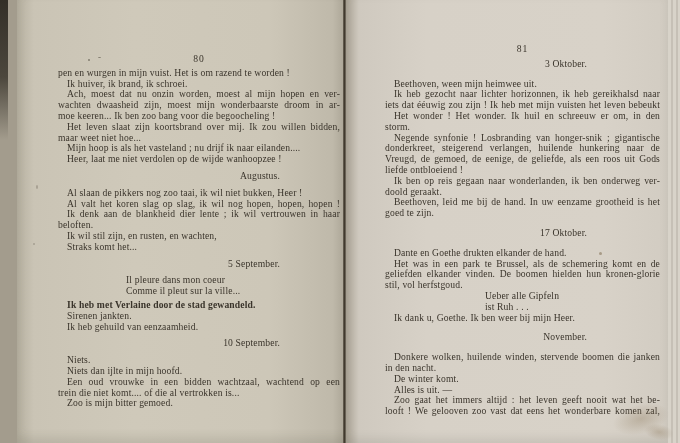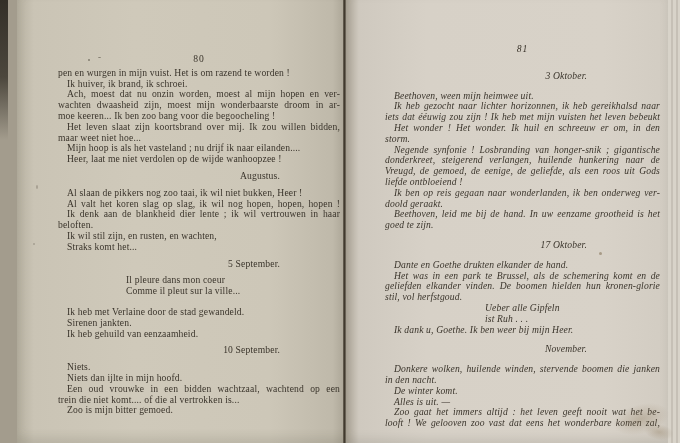--- a/index.html
+++ b/index.html
@@ -31,32 +31,32 @@
   .corner-dark {
     position:absolute; left:0; top:0; width:8px; height:140px;
     background:linear-gradient(180deg,#332f27 0,#4c473d 55%,rgba(76,71,61,0) 100%);
   }
   
   .col {
     position:absolute; color:#3a342b;
     font-size:9.6px; line-height:10.8px; letter-spacing:.15px;
   }
   .col-left  { left:41px; right:13px; top:54px; }
-  .col-right { left:39px; right:8px;  top:44px;font-style:italic; }
+  .col-right { left:39px; right:8px;  top:44px; }
   .pagenum { text-align:center; letter-spacing:1px; margin-bottom:3px; }
   .line { min-height:10.8px; }
   .line.i { text-indent:9px; }
   .line.j { text-align:justify; text-align-last:justify; }
-  .line.mt { margin-top:10px; }
+  .line.mt { margin-top:3px;font-weight:bold; }
   .page-left  .line.v { padding-left:68px; }
   .page-right .line.v { padding-left:100px; }
   .line.h { text-align:right; }
   .page-left  .line.h { padding-right:60px; margin:6px 0 6px; }
   .page-right .line.h { padding-right:73px; margin:9px 0 9px; }
-  .page-right .line.h1 { margin-top:16px; }
+  .page-right .line.h1 { margin-top:4px; }
   
   .stain {
     position:absolute; border-radius:50%;
     background:radial-gradient(ellipse at center, rgba(128,106,74,.30), rgba(128,106,74,0) 70%);
   }
   .stain-a { left:612px; top:404px; width:58px; height:30px; transform:rotate(-14deg); }
   .stain-b { left:644px; top:424px; width:30px; height:16px; transform:rotate(10deg); }
   .speck { position:absolute; background:rgba(70,63,52,.55); border-radius:50%; }
   .speck-a { left:88px;  top:59px;  width:2px; height:2px; }
   .speck-b { left:98px;  top:57px;  width:3px; height:1px; }

